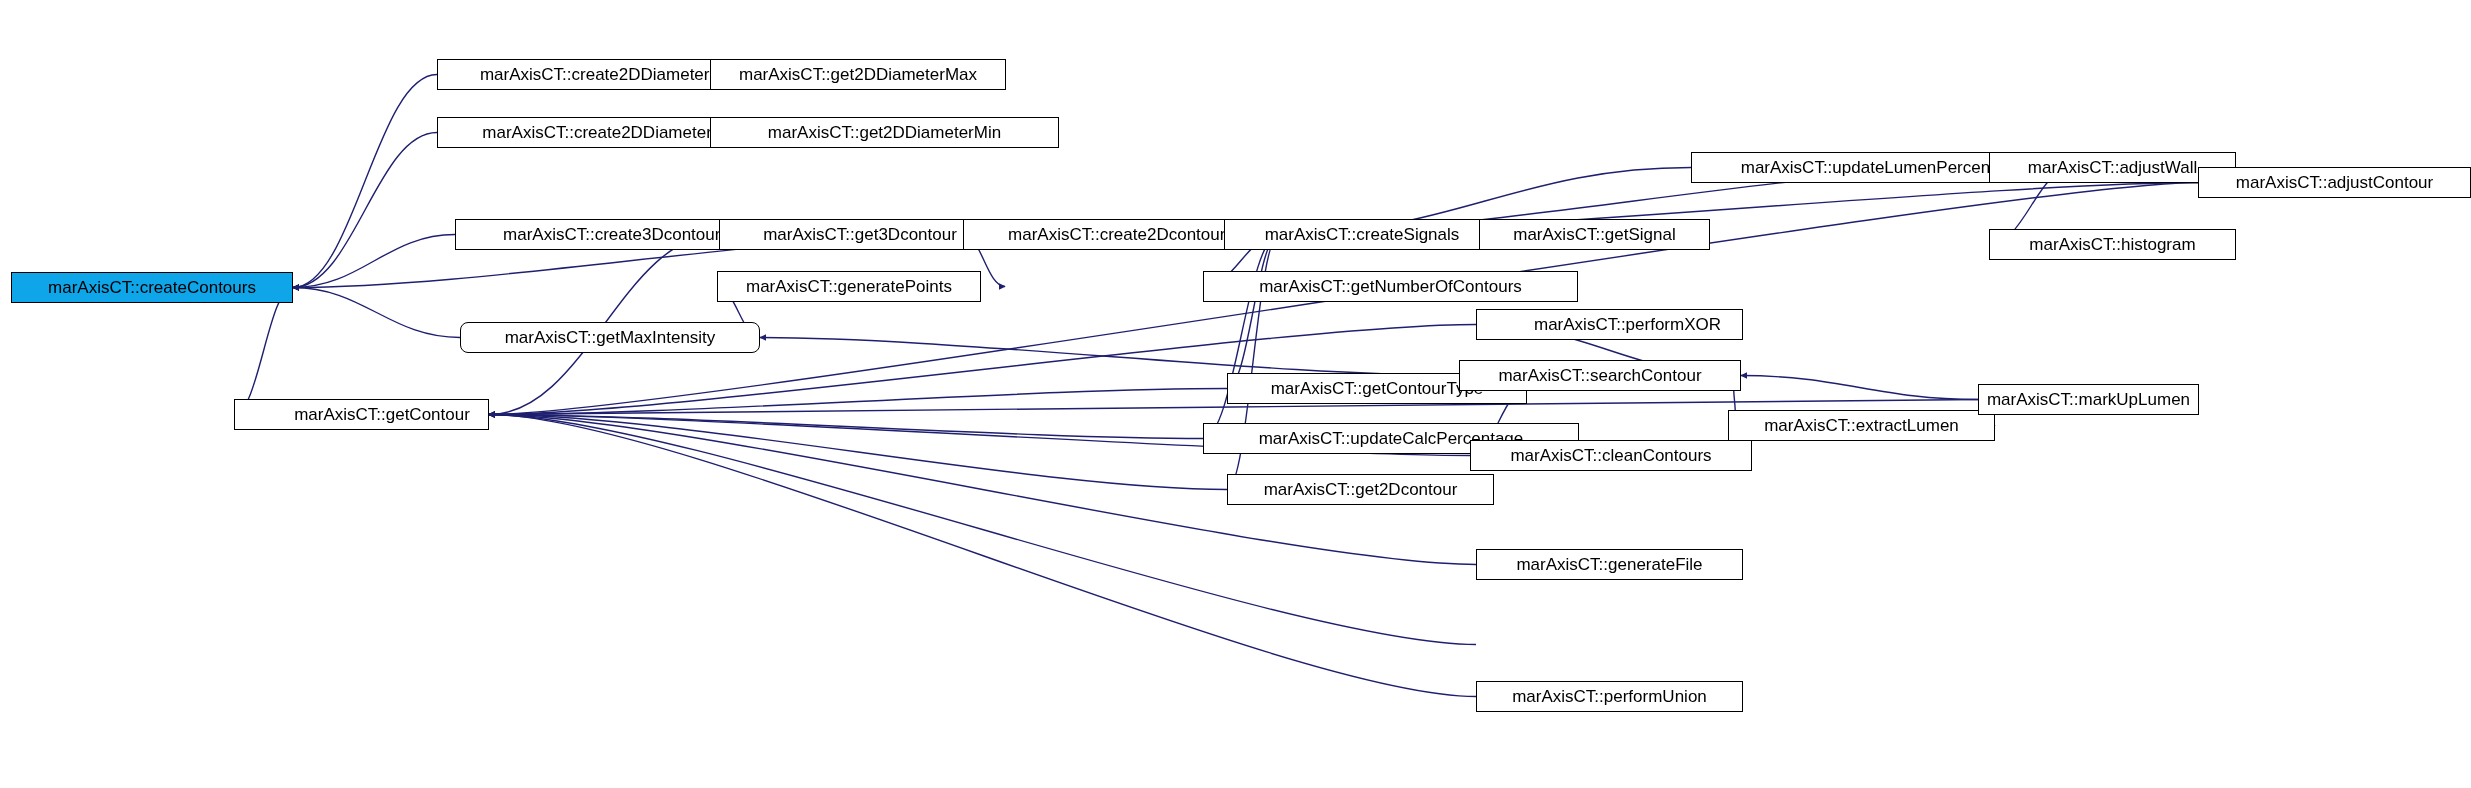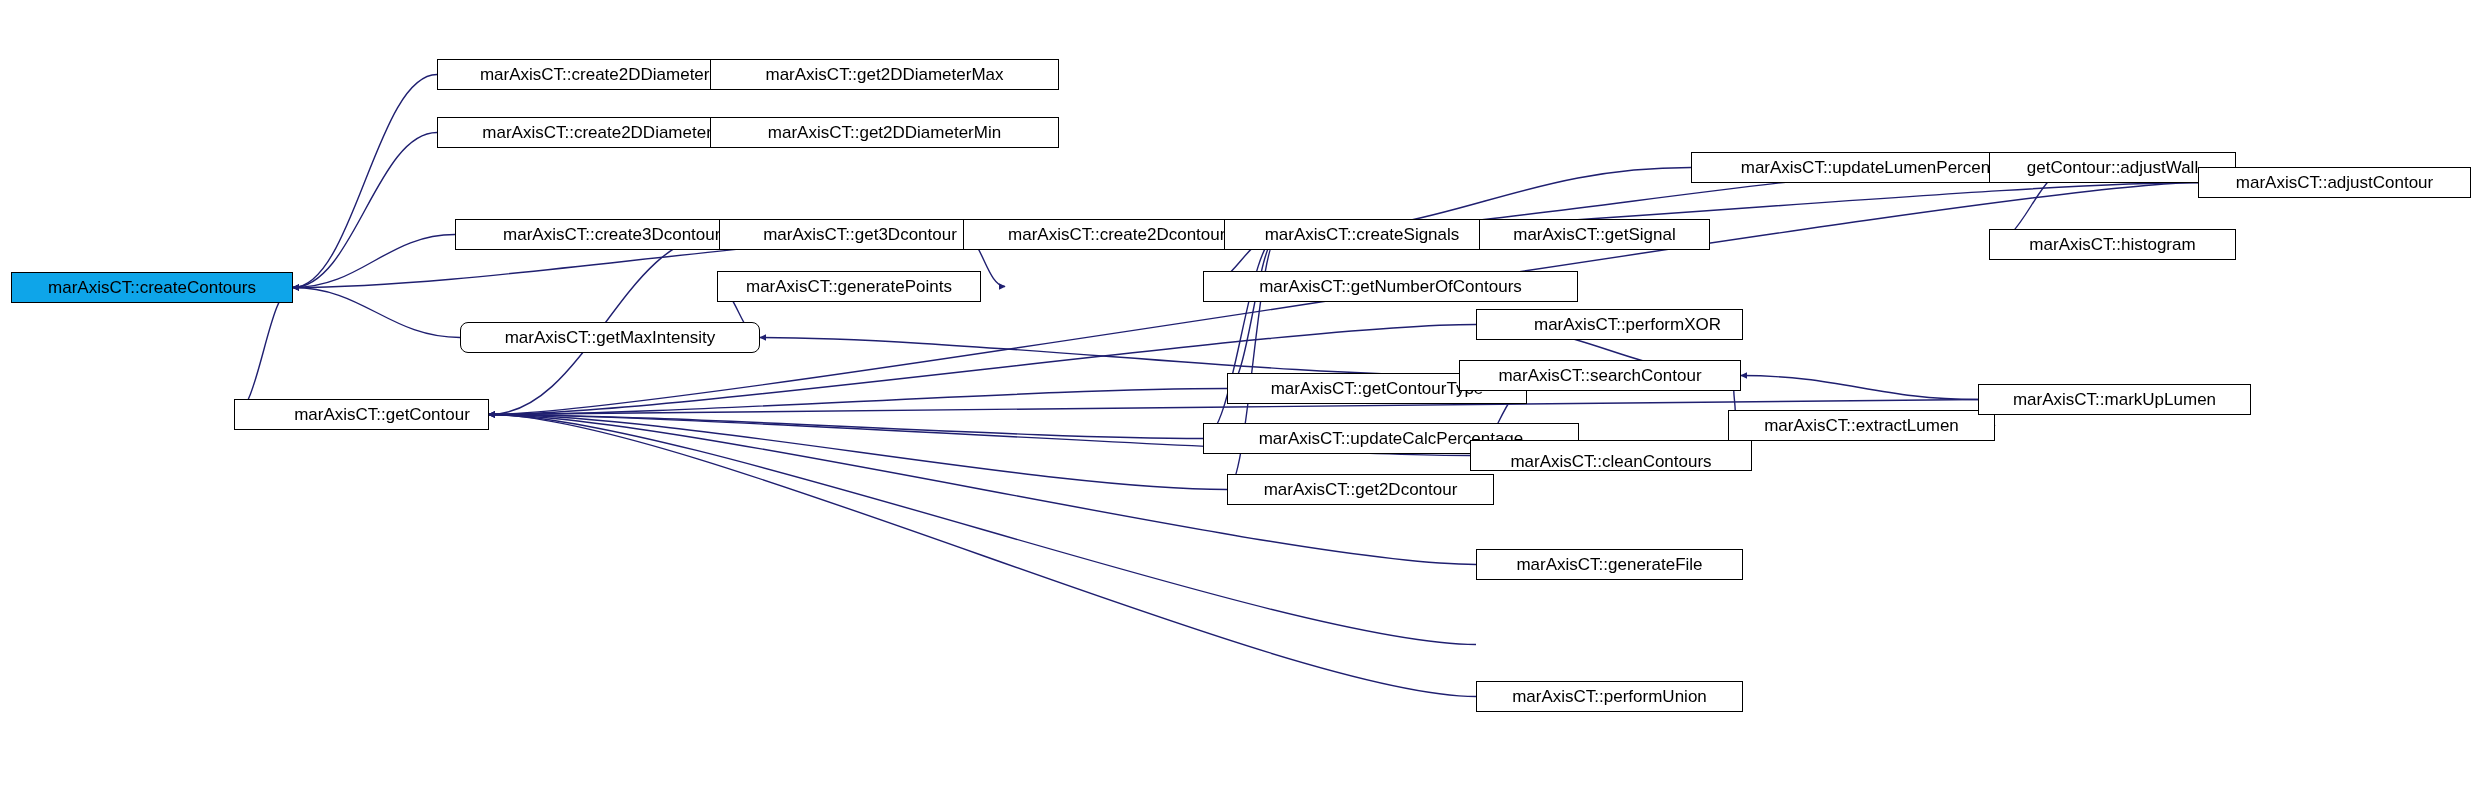--- a/index.html
+++ b/index.html
@@ -100,21 +100,21 @@
       <path d="M 1476 324.5 C 1286 324.5, 679 414.5, 489 414.5" fill="none" stroke="#1f1f70" stroke-width="1.4" marker-end="url(#arrow)"></path>
       <path d="M 1470 455.5 C 1280 455.5, 679 414.5, 489 414.5" fill="none" stroke="#1f1f70" stroke-width="1.4" marker-end="url(#arrow)"></path>
       <path d="M 2198 182.5 C 2008 182.5, 679 414.5, 489 414.5" fill="none" stroke="#1f1f70" stroke-width="1.4" marker-end="url(#arrow)"></path>
     </svg>
 <div class="node highlight" style="left: 11px; top: 272px; width: 282px;">
       <span class="node-label">marAxisCT::createContours</span>
     </div>
     <div class="node" style="left: 437px; top: 59px; width: 356px;">
       <span class="node-label">marAxisCT::create2DDiametersMax</span>
     </div>
-    <div class="node" style="left: 710px; top: 59px; width: 349px;">
+    <div class="node" style="left: 710px; top: 59px; width: 296px;">
       <span class="node-label">marAxisCT::get2DDiameterMax</span>
     </div>
     <div class="node" style="left: 437px; top: 117px; width: 356px;">
       <span class="node-label">marAxisCT::create2DDiametersMin</span>
     </div>
     <div class="node" style="left: 710px; top: 117px; width: 349px;">
       <span class="node-label">marAxisCT::get2DDiameterMin</span>
     </div>
     <div class="node" style="left: 455px; top: 219px; width: 322px;">
       <span class="node-label">marAxisCT::create3Dcontours</span>
@@ -148,37 +148,37 @@
     </div>
     <div class="node" style="left: 1227px; top: 373px; width: 300px;">
       <span class="node-label">marAxisCT::getContourType</span>
     </div>
     <div class="node" style="left: 1203px; top: 423px; width: 376px;">
       <span class="node-label">marAxisCT::updateCalcPercentage</span>
     </div>
     <div class="node" style="left: 1459px; top: 360px; width: 282px;">
       <span class="node-label">marAxisCT::searchContour</span>
     </div>
-    <div class="node" style="left: 1470px; top: 440px; width: 282px; align-items: flex-end;">
+    <div class="node" style="left: 1470px; top: 440px; width: 282px;">
       <span class="node-label">marAxisCT::cleanContours</span>
     </div>
     <div class="node" style="left: 1227px; top: 474px; width: 267px;">
       <span class="node-label">marAxisCT::get2Dcontour</span>
     </div>
     <div class="node" style="left: 1728px; top: 410px; width: 267px;">
       <span class="node-label">marAxisCT::extractLumen</span>
     </div>
-    <div class="node" style="left: 1978px; top: 384px; width: 273px;">
+    <div class="node" style="left: 1978px; top: 384px; width: 221px;">
       <span class="node-label">marAxisCT::markUpLumen</span>
     </div>
     <div class="node" style="left: 1691px; top: 152px; width: 382px;">
       <span class="node-label">marAxisCT::updateLumenPercentage</span>
     </div>
     <div class="node" style="left: 1989px; top: 152px; width: 247px;">
-      <span class="node-label">getContour::adjustWall</span>
+      <span class="node-label">marAxisCT::adjustWall</span>
     </div>
     <div class="node" style="left: 1989px; top: 229px; width: 247px;">
       <span class="node-label">marAxisCT::histogram</span>
     </div>
     <div class="node" style="left: 2198px; top: 167px; width: 273px;">
       <span class="node-label">marAxisCT::adjustContour</span>
     </div>
     <div class="node" style="left: 1476px; top: 549px; width: 267px;">
       <span class="node-label">marAxisCT::generateFile</span>
     </div>

